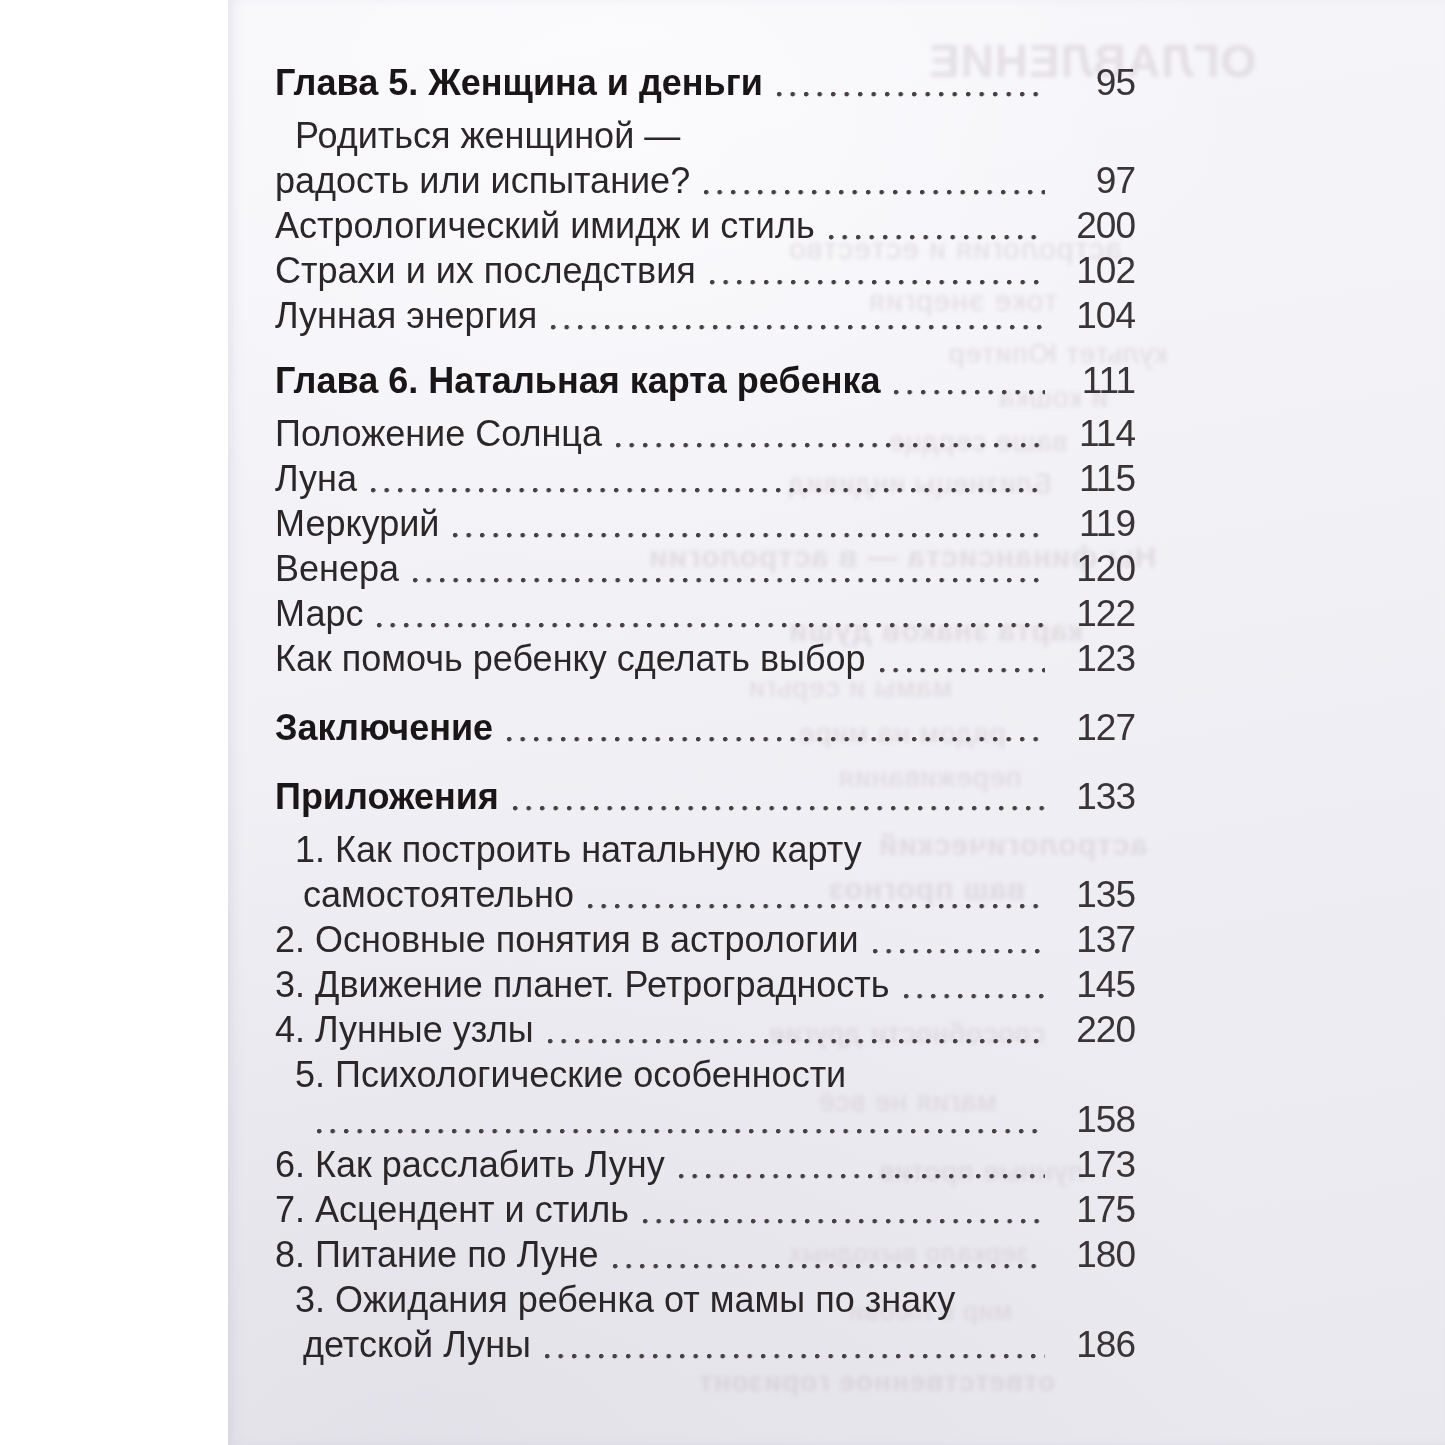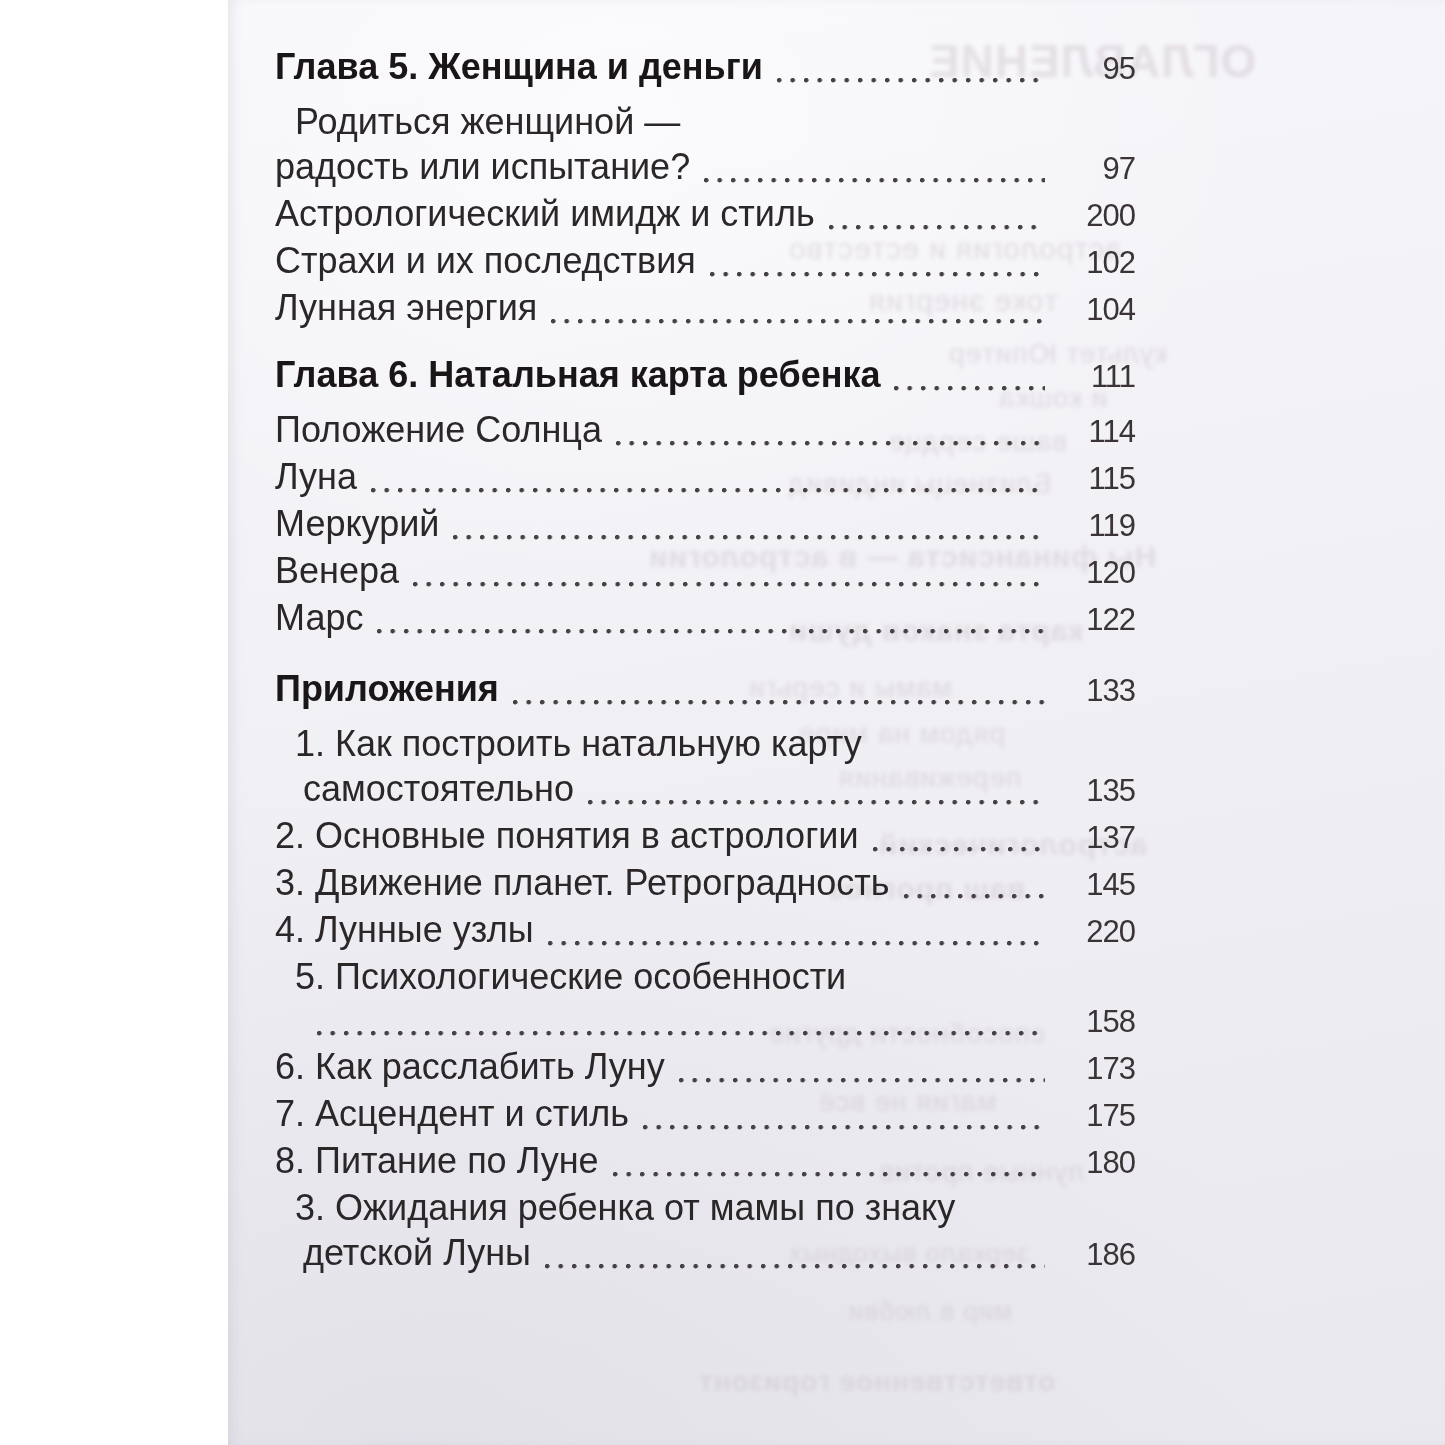--- a/index.html
+++ b/index.html
@@ -31,21 +31,21 @@
     filter:blur(2px);
     white-space:nowrap;
     letter-spacing:1px;
   }
   .ghost.b{font-weight:700;opacity:.38;}
   
   .toc{
     position:absolute;
     left:47px;top:0;
     width:860px;
-    padding-top:24px;
+    padding-top:40px;
     color:#2b2628;
     font-size:36px;
     line-height:45px;
   }
   .entry{margin:0;}
   .e-chapter{margin-top:20px;margin-bottom:8px;font-weight:700;color:#1a1517;}
   .e-section{margin-top:24px;margin-bottom:8px;font-weight:700;color:#1a1517;}
   .row{display:flex;align-items:baseline;}
   .cline{white-space:nowrap;margin-left:20px;}
   .cont{padding-left:28px;}
@@ -55,21 +55,21 @@
     content:"";
     position:absolute;left:2px;right:0;bottom:8px;height:5px;
     background-image:radial-gradient(circle at 2.2px 2.2px,#474043 2px,rgba(71,64,67,0) 2.6px);
     background-size:13.5px 5px;
     background-repeat:repeat-x;
   }
   .pg{
     flex:0 0 auto;
     width:80px;
     text-align:right;
-    font-size:31px;
+    font-size:37px;
     font-weight:400;
     color:#3a3436;
     letter-spacing:-1px;
   }
 </style>
 </head>
 <body>
 
 <div class="paper">
   <div class="ghost-layer">
@@ -166,20 +166,34 @@
           <span class="pg">120</span>
         </div>
       </div>
       <div class="entry e-item">
         <div class="row">
           <span class="txt">Марс</span>
           <span class="dots"></span>
           <span class="pg">122</span>
         </div>
       </div>
+      <div class="entry e-item">
+        <div class="row">
+          <span class="txt">Как помочь ребенку сделать выбор</span>
+          <span class="dots"></span>
+          <span class="pg">123</span>
+        </div>
+      </div>
+      <div class="entry e-section">
+        <div class="row">
+          <span class="txt">Заключение</span>
+          <span class="dots"></span>
+          <span class="pg">127</span>
+        </div>
+      </div>
       <div class="entry e-section">
         <div class="row">
           <span class="txt">Приложения</span>
           <span class="dots"></span>
           <span class="pg">133</span>
         </div>
       </div>
       <div class="entry e-item">
         <div class="cline">1. Как построить натальную карту</div>
         <div class="row cont">

